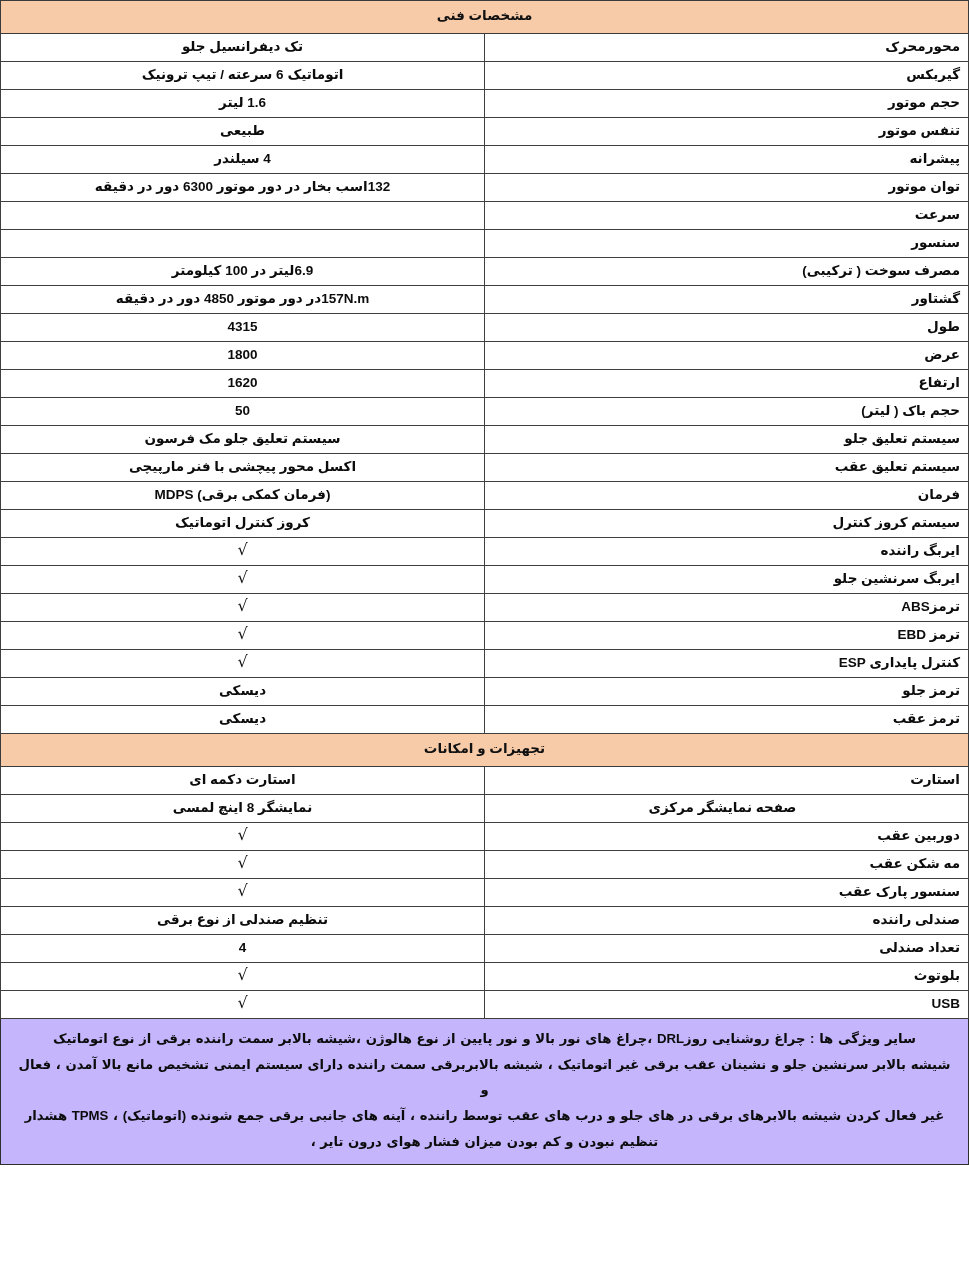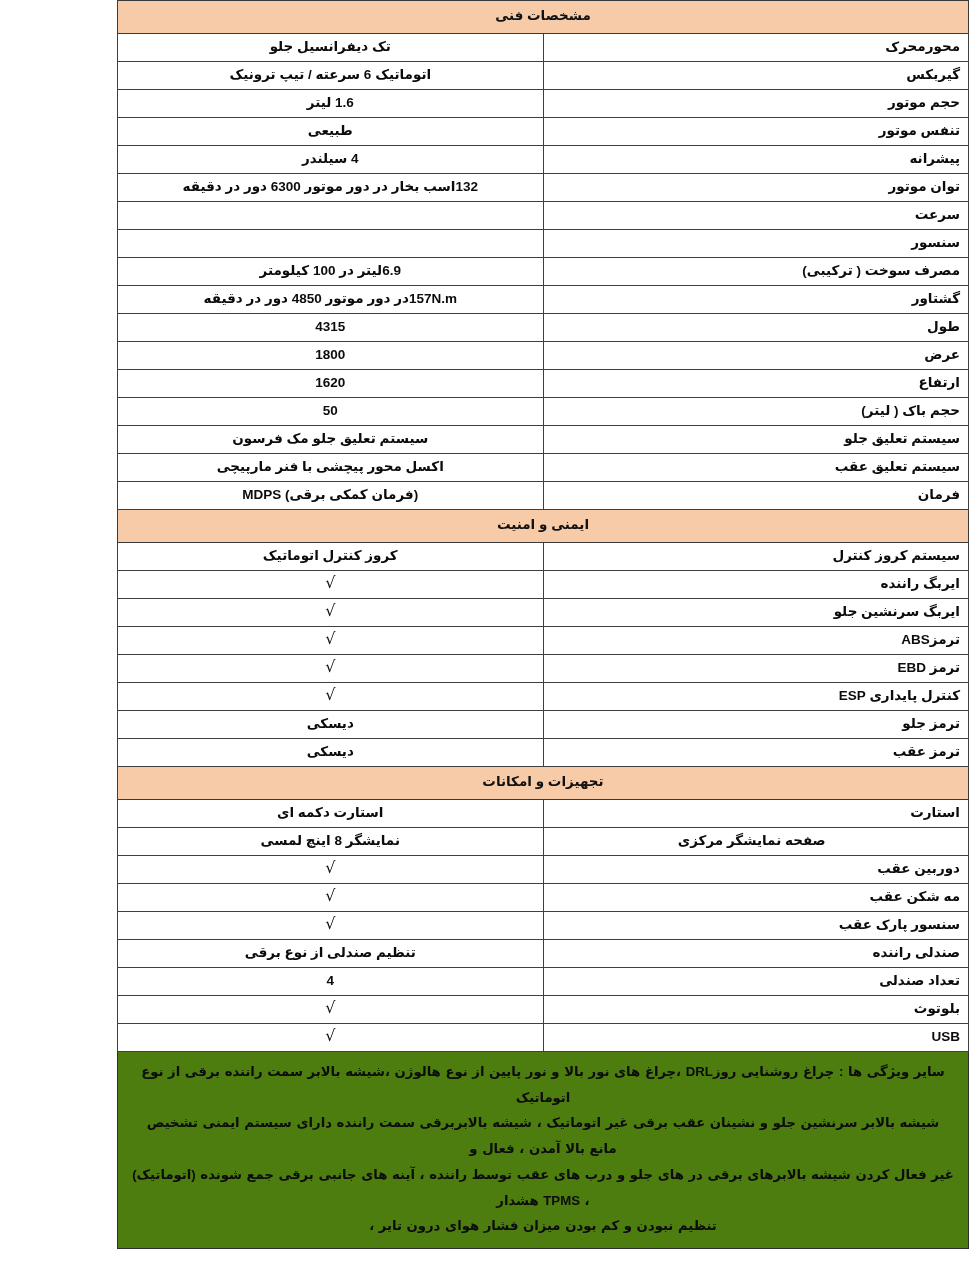--- a/index.html
+++ b/index.html
@@ -10,21 +10,21 @@
   }
   body {
     width: 969px;
     height: 1280px;
     font-family: "Liberation Sans", "DejaVu Sans", sans-serif;
     direction: rtl;
     overflow: hidden;
   }
 
   .spec-sheet {
-    width: 852px;
+    width: 969px;
     box-sizing: border-box;
     border-collapse: collapse;
     table-layout: fixed;
   }
 
   .spec-table {
     width: 100%;
     border-collapse: collapse;
     table-layout: fixed;
   }
@@ -83,21 +83,21 @@
 
   
   tr.footnote-row > td {
     border: 1.6px solid #2e2e2e;
     padding: 7px 14px 9px 14px;
     text-align: center;
     font-size: 13.2px;
     font-weight: bold;
     color: #0c0c0c;
     line-height: 1.95;
-    background: #4d7c0f;
+    background: #c4b5fd;
   }
   .footnote-text {
     display: block;
     text-align: center;
     word-spacing: 1px;
   }
 </style>
 </head>
 <body>
 
@@ -167,23 +167,20 @@
           <td class="cell-label">سیستم تعلیق جلو</td>
           <td class="cell-value">سیستم تعلیق جلو مک فرسون</td>
         </tr>
         <tr class="data-row">
           <td class="cell-label">سیستم تعلیق عقب</td>
           <td class="cell-value">اکسل محور پیچشی با فنر مارپیچی</td>
         </tr>
         <tr class="data-row">
           <td class="cell-label">فرمان</td>
           <td class="cell-value">(فرمان کمکی برقی) MDPS</td>
-        </tr>
-        <tr class="section-row">
-          <td colspan="2">ایمنی و امنیت</td>
         </tr>
         <tr class="data-row">
           <td class="cell-label">سیستم کروز کنترل</td>
           <td class="cell-value">کروز کنترل اتوماتیک</td>
         </tr>
         <tr class="data-row">
           <td class="cell-label">ایربگ راننده</td>
           <td class="cell-value"><span class="check-mark">√</span></td>
         </tr>
         <tr class="data-row">

